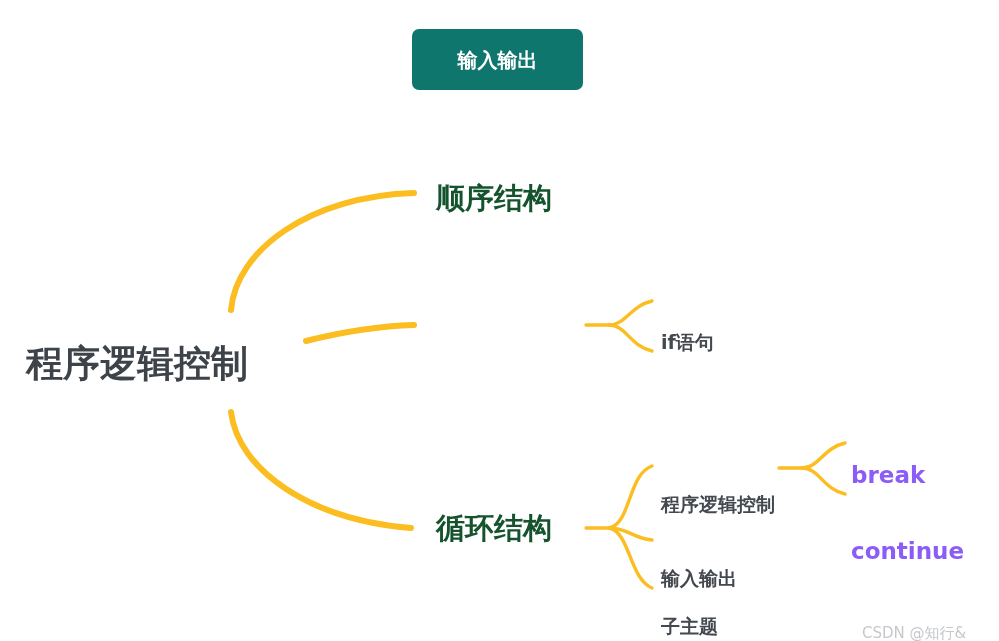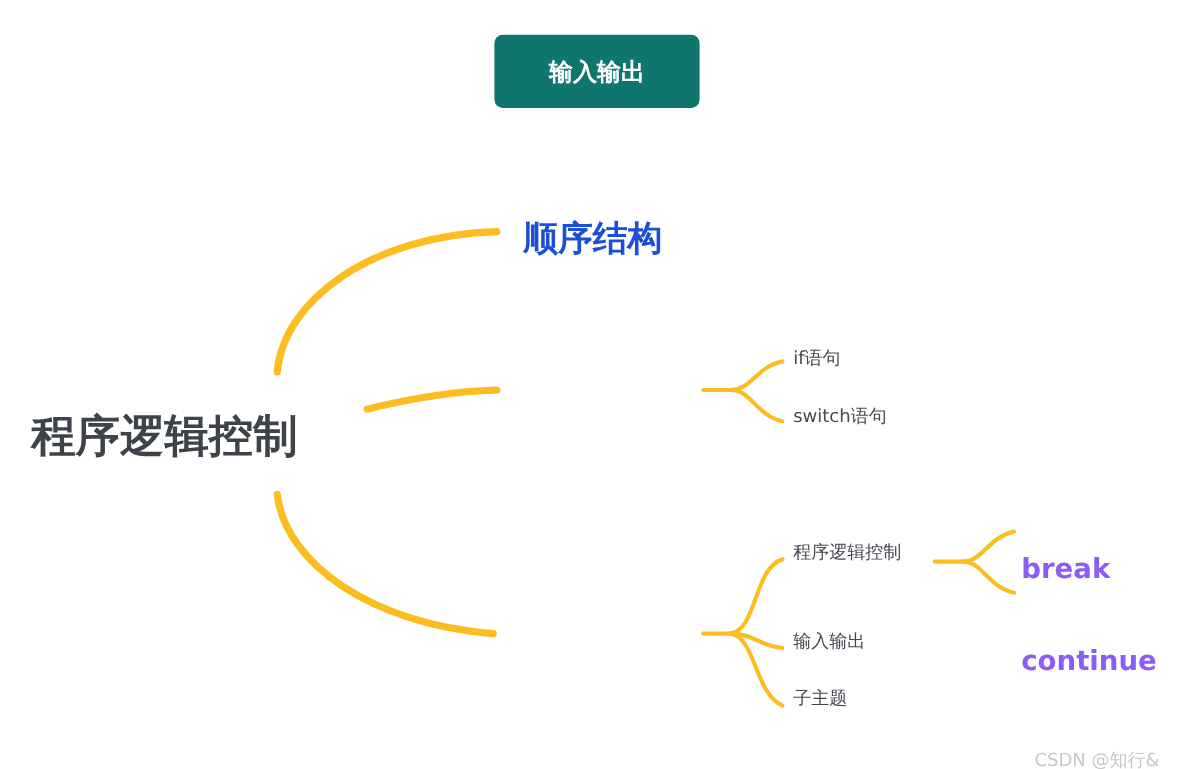--- a/index.html
+++ b/index.html
@@ -58,31 +58,32 @@
     display: flex;
     align-items: center;
     justify-content: center;
     box-sizing: border-box;
   }
 
   
   .node-l2 {
     font-size: 29px;
     font-weight: bold;
-    color: #1d4ed8;
+    color: #14532d;
   }
   .node-l2.n-seq   { left: 436px; top: 184px; }
   .node-l2.n-branch{ left: 436px; top: 315px; }
   .node-l2.n-loop  { left: 436px; top: 514px; }
 
   
   .node-l3 {
-    font-size: 15px;
-    font-weight: normal;
+    font-size: 19px;
+    font-weight: bold;
     color: #44484f;
+    margin-top: 42px;
   }
   .node-l3.n-if     { left: 661px; top: 291px; }
   .node-l3.n-switch { left: 661px; top: 340px; }
   .node-l3.n-while  { left: 661px; top: 453px; }
   .node-l3.n-for    { left: 661px; top: 527px; }
   .node-l3.n-sub    { left: 661px; top: 575px; }
 
   
   .node-l4 {
     font-size: 23px;
@@ -137,23 +138,23 @@
       <path d="M802,468 C819,468 823,448 845,443"></path>
       <path d="M802,468 C819,468 823,489 845,494"></path>
     </g>
   </svg>
 
   <div class="node node-root">程序逻辑控制</div>
 
   <div class="node node-box">输入输出</div>
 
   <div class="node node-l2 n-seq">顺序结构</div>
+  <div class="node node-l2 n-loop">循环结构</div>
 
   <div class="node node-l3 n-if">if语句</div>
-  <div class="node node-l3 n-switch">switch语句</div>
 
   <div class="node node-l3 n-while">程序逻辑控制</div>
   <div class="node node-l3 n-for">输入输出</div>
   <div class="node node-l3 n-sub">子主题</div>
 
   <div class="node node-l4 n-break">break</div>
   <div class="node node-l4 n-continue">continue</div>
 
   <div class="watermark">CSDN @知行&amp;</div>
 

